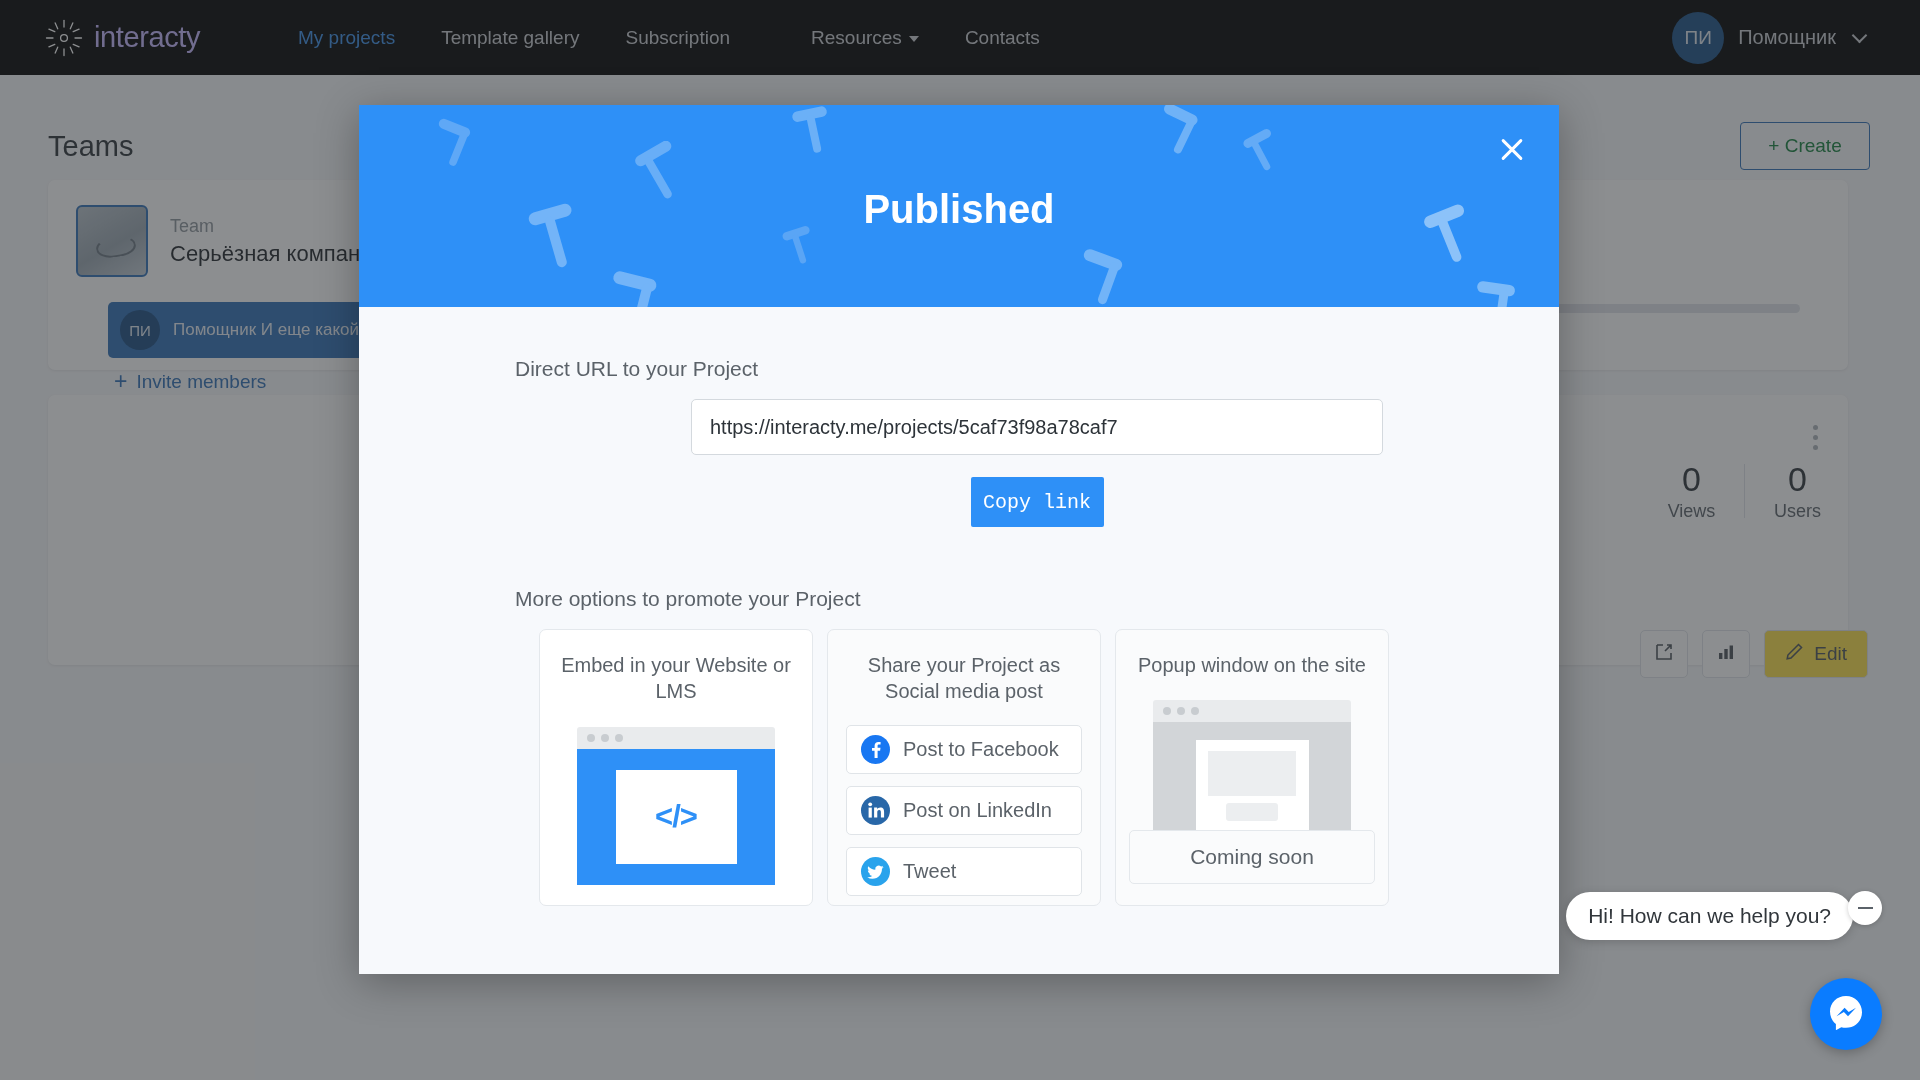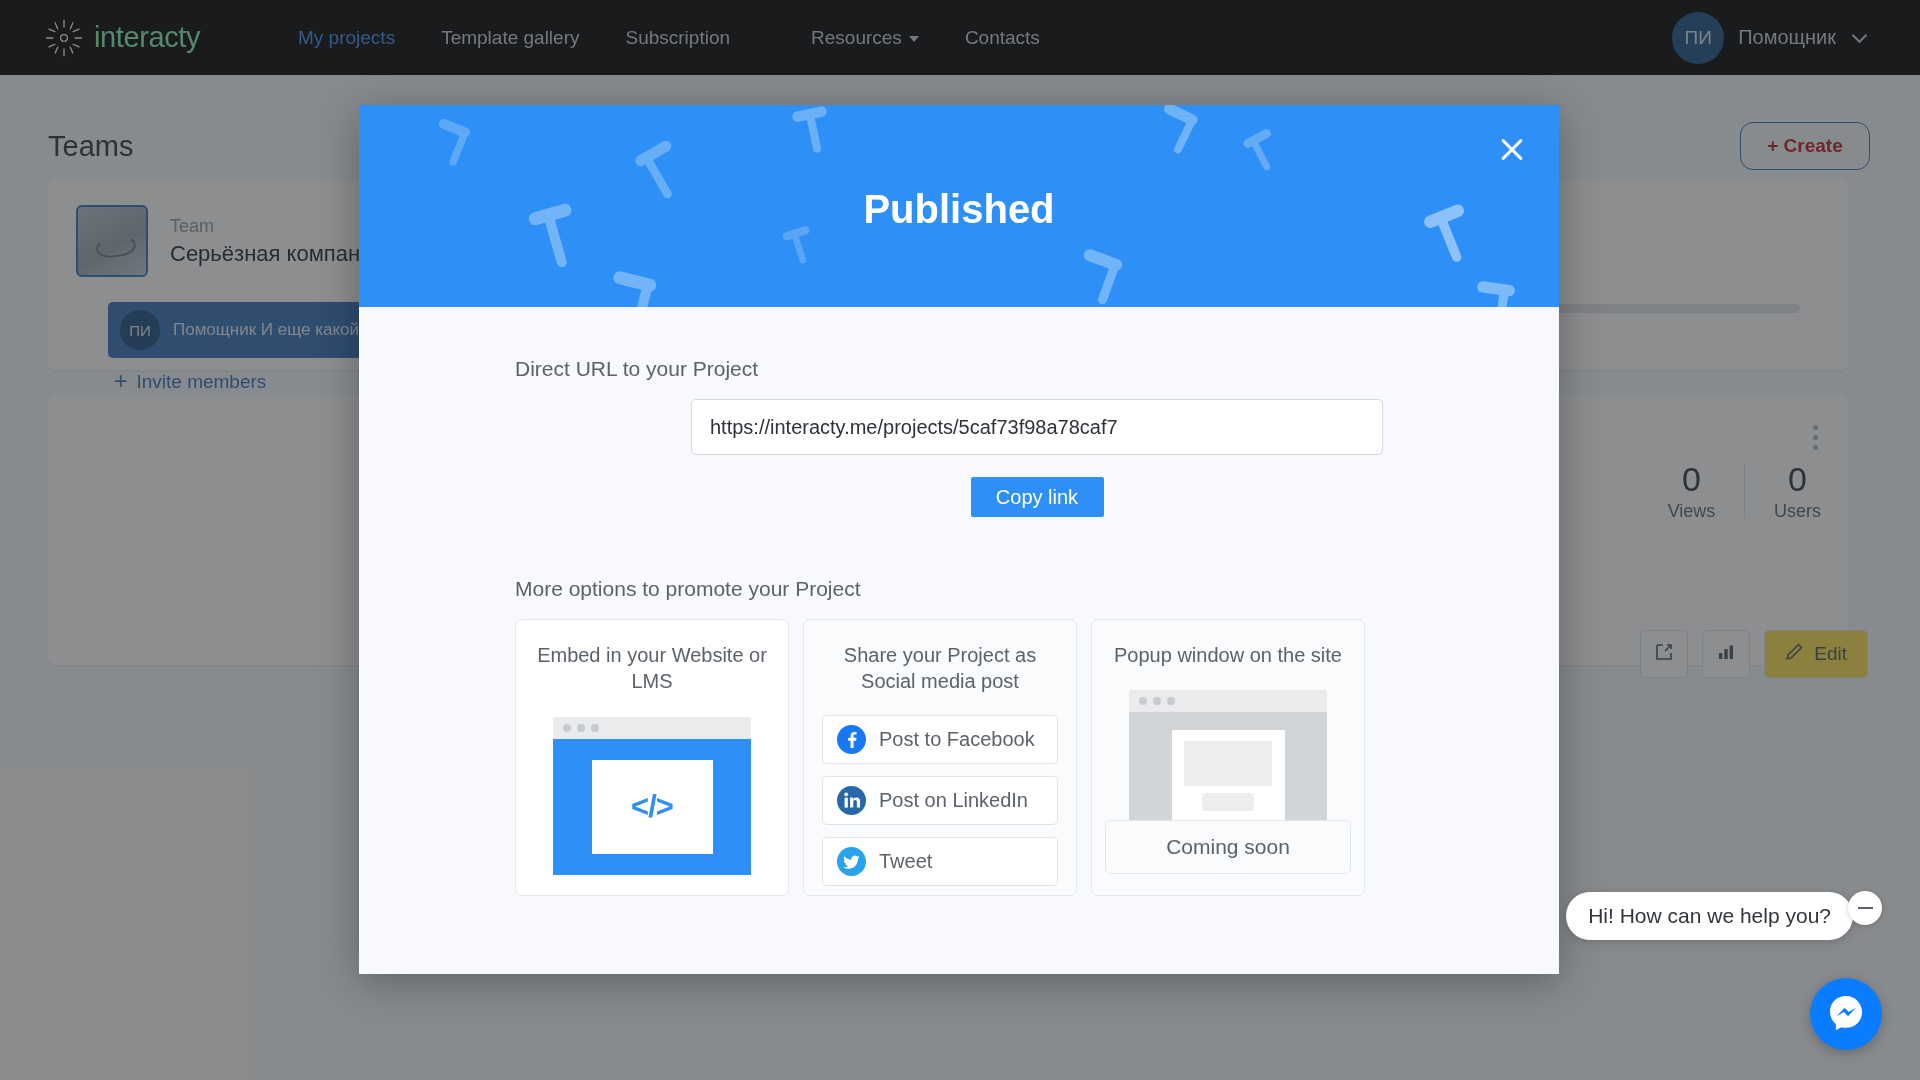--- a/index.html
+++ b/index.html
@@ -14,21 +14,21 @@
   #page-root { position: absolute; inset: 0; background: #f7f8fa; }
 
   
   .topnav {
     position: absolute; top: 0; left: 0; right: 0; height: 75px;
     background: #000; display: flex; align-items: center; z-index: 5;
   }
   .brand { display: flex; align-items: center; margin-left: 45px; }
   .brand-mark { width: 38px; height: 38px; position: relative; }
   .brand-text {
-    color: #86efac; font-size: 29px; letter-spacing: -0.4px;
+    color: #c4b5fd; font-size: 29px; letter-spacing: -0.4px;
     margin-left: 11px; font-weight: 400;
   }
   .nav-links { display: flex; align-items: center; margin-left: 75px; }
   .nav-link {
     color: #c9ccd1; font-size: 19px; padding: 0 23px; cursor: pointer;
     white-space: nowrap; display: flex; align-items: center; gap: 7px;
   }
   .nav-link.active { color: #3b8fe8; }
   .nav-link.spaced { margin-left: 35px; }
   .caret {
@@ -53,23 +53,23 @@
   }
 
   
   .bg-content { position: absolute; top: 75px; left: 0; right: 0; bottom: 0; }
   .teams-title {
     position: absolute; left: 48px; top: 55px;
     font-size: 29px; color: #2d3339;
   }
   .create-btn {
     position: absolute; right: 50px; top: 47px;
-    width: 130px; height: 48px; border: 1px solid #2f6fb5; border-radius: 13px;
-    color: #b91c1c; font-size: 19px; background: transparent;
-    display: flex; align-items: center; justify-content: center; cursor: pointer; font-weight: bold;
+    width: 130px; height: 48px; border: 1px solid #2f6fb5; border-radius: 4px;
+    color: #15803d; font-size: 19px; background: transparent;
+    display: flex; align-items: center; justify-content: center; cursor: pointer;
   }
   .teams-card {
     position: absolute; left: 48px; top: 105px; width: 1800px; height: 190px;
     background: #fff; border-radius: 7px; box-shadow: 0 1px 3px rgba(0,0,0,.08);
   }
   .team-row { position: absolute; left: 28px; top: 25px; display: flex; gap: 22px; align-items: center; }
   .team-thumb {
     width: 72px; height: 72px; border: 2px solid #2f6fb5; border-radius: 6px;
     background: linear-gradient(150deg,#b9c3cb 0%,#9aa6b0 55%,#c3ccd4 100%);
     position: relative; overflow: hidden;
@@ -168,26 +168,26 @@
 
   .modal-body { padding: 50px 0 0 156px; }
   .field-label { font-size: 21px; color: #5b6269; }
   .url-row { display: flex; align-items: center; gap: 22px; margin-top: 18px; flex-direction: column; }
   .url-input {
     width: 692px; height: 56px; border: 1px solid #d4d9de; border-radius: 5px;
     background: #fff; padding: 0 18px; font-size: 20px; color: #2d3339;
     font-family: "Liberation Sans", sans-serif; outline: none;
   }
   .copy-btn {
-    width: 133px; height: 40px; background: #2e90f7; border: none; border-radius: 2px;
+    width: 133px; height: 50px; background: #2e90f7; border: none; border-radius: 2px;
     color: #fff; font-size: 20px; cursor: pointer;
-    font-family: Liberation Sans, sans-serif;
+    font-family: Liberation Mono, monospace;
   }
   .more-label { font-size: 21px; color: #5b6269; margin-top: 60px; }
-  .cards { display: flex; gap: 14px; margin-top: 18px; }
+  .cards { display: flex; gap: 14px; margin-top: 18px; margin-left: 24px; }
   .promo-card {
     width: 274px; height: 277px; background: #fff; border: 1px solid #e4e8ec;
     border-radius: 7px; padding: 22px 18px 0; position: relative;
   }
   .promo-card.plain { background: #fafbfc; }
   .promo-title {
     font-size: 20px; color: #5b6269; text-align: center; line-height: 1.32;
   }
 
   

